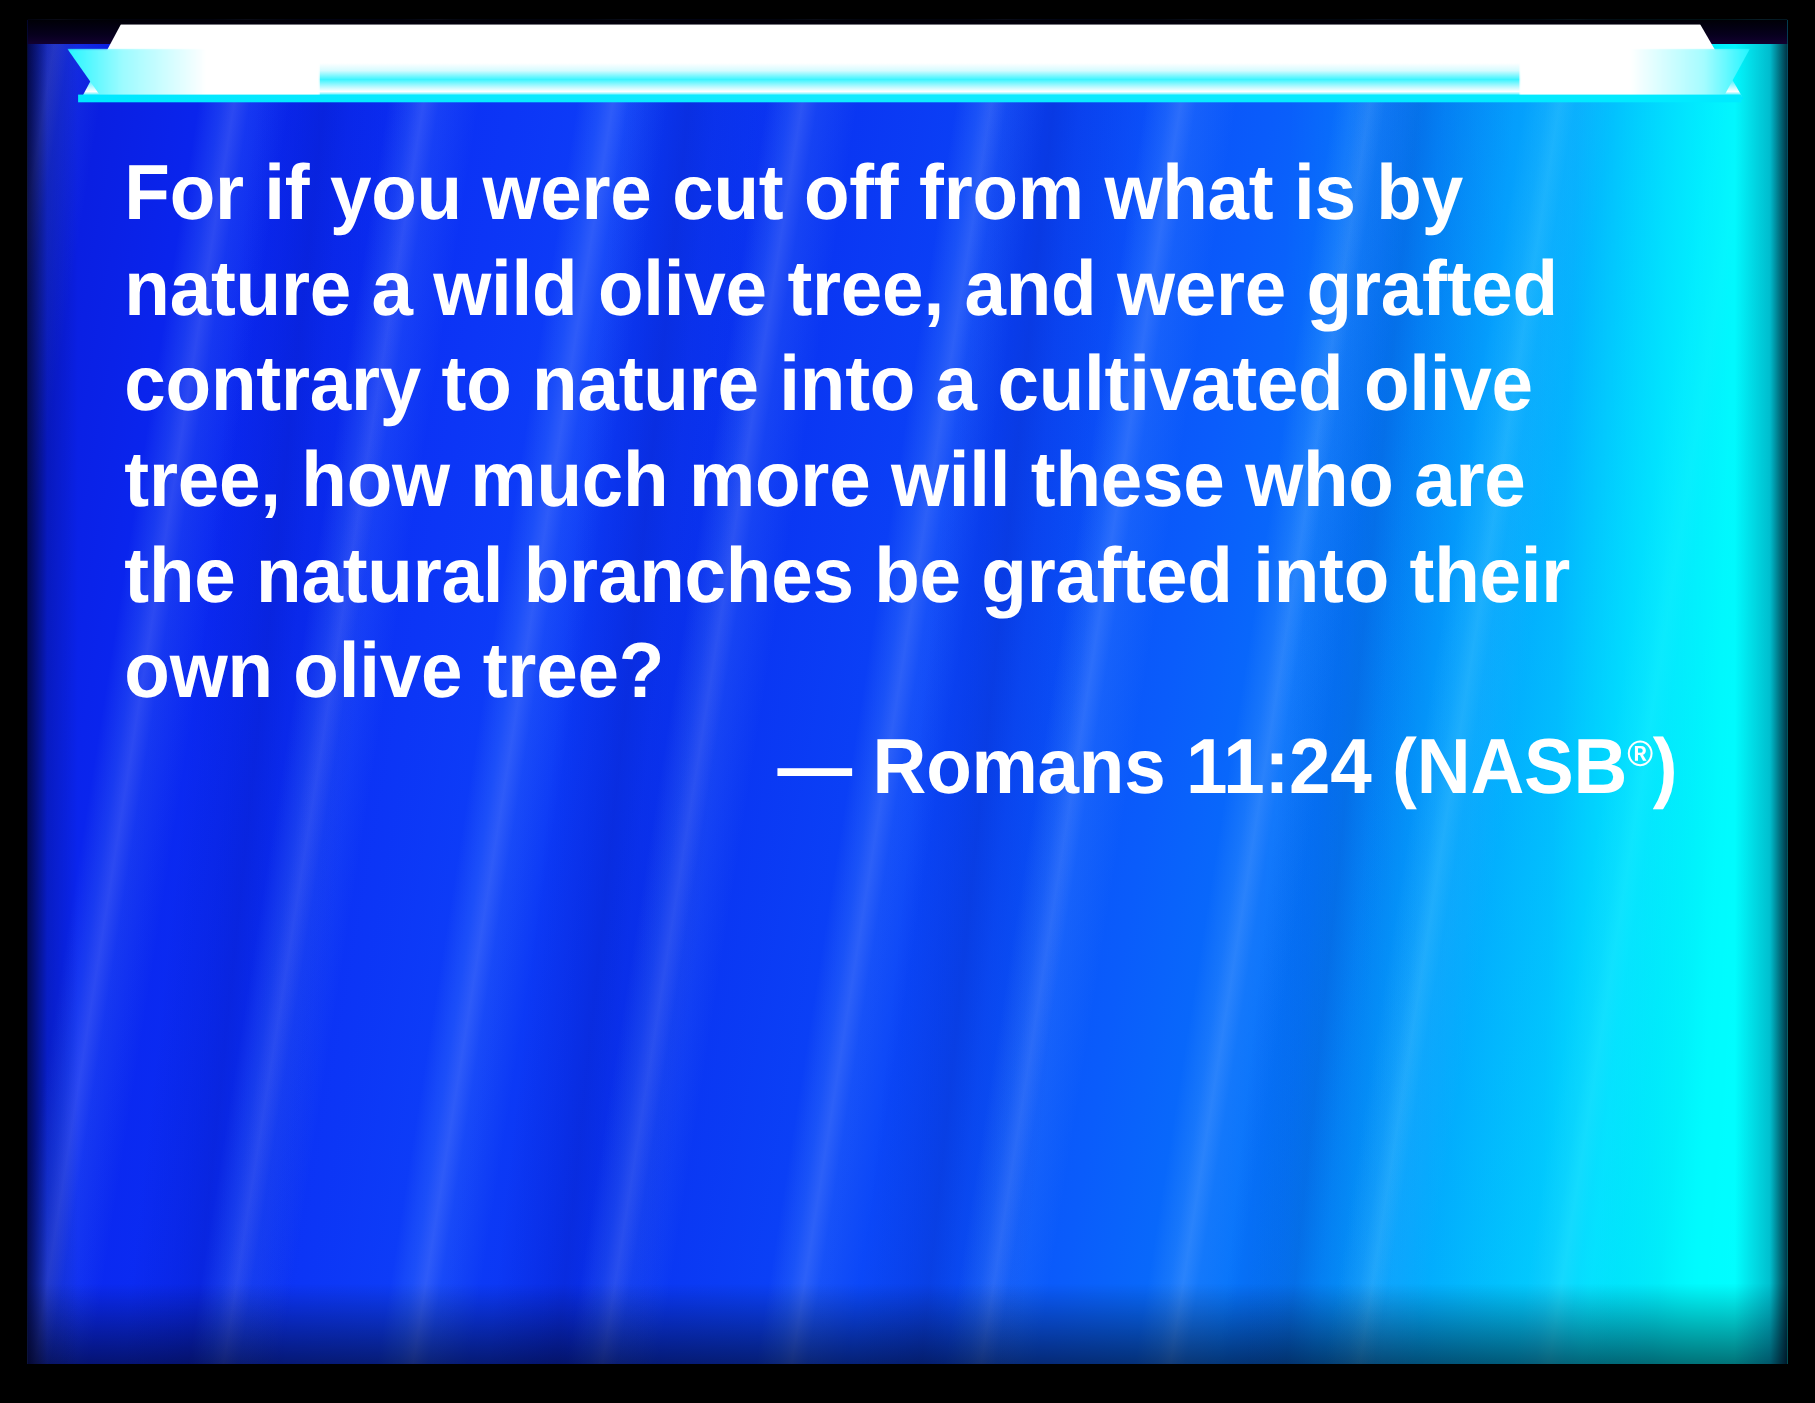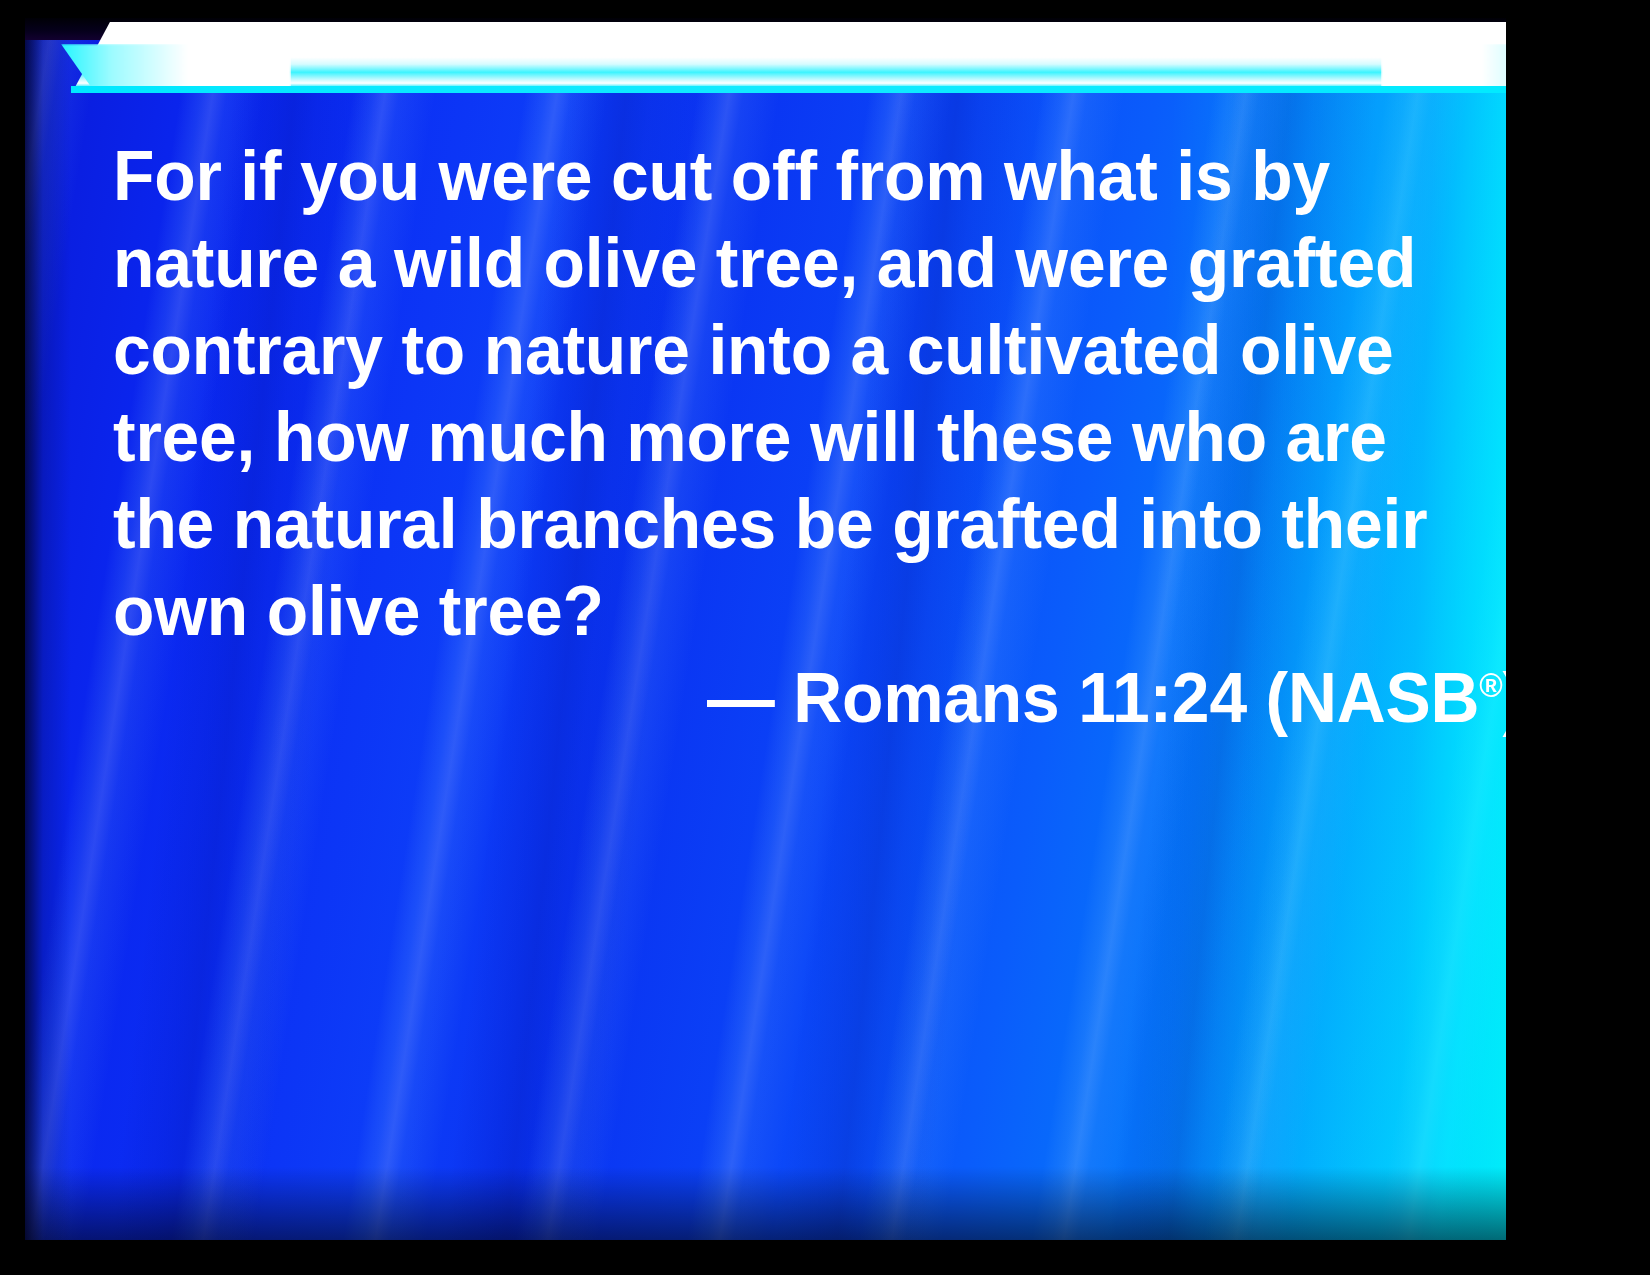--- a/index.html
+++ b/index.html
@@ -2,21 +2,21 @@
 <html><head>
 <meta charset="utf-8">
 <style>
   html, body {
     margin: 0;
     padding: 0;
     background: #000000;
   }
   #slide {
     position: relative;
-    width: 1506px;
+    width: 1650px;
     height: 1275px;
     background: #000000;
     overflow: hidden;
     font-family: "Liberation Sans", "DejaVu Sans", sans-serif;
   }
 
   
   #panel {
     position: absolute;
     left: 25px;

